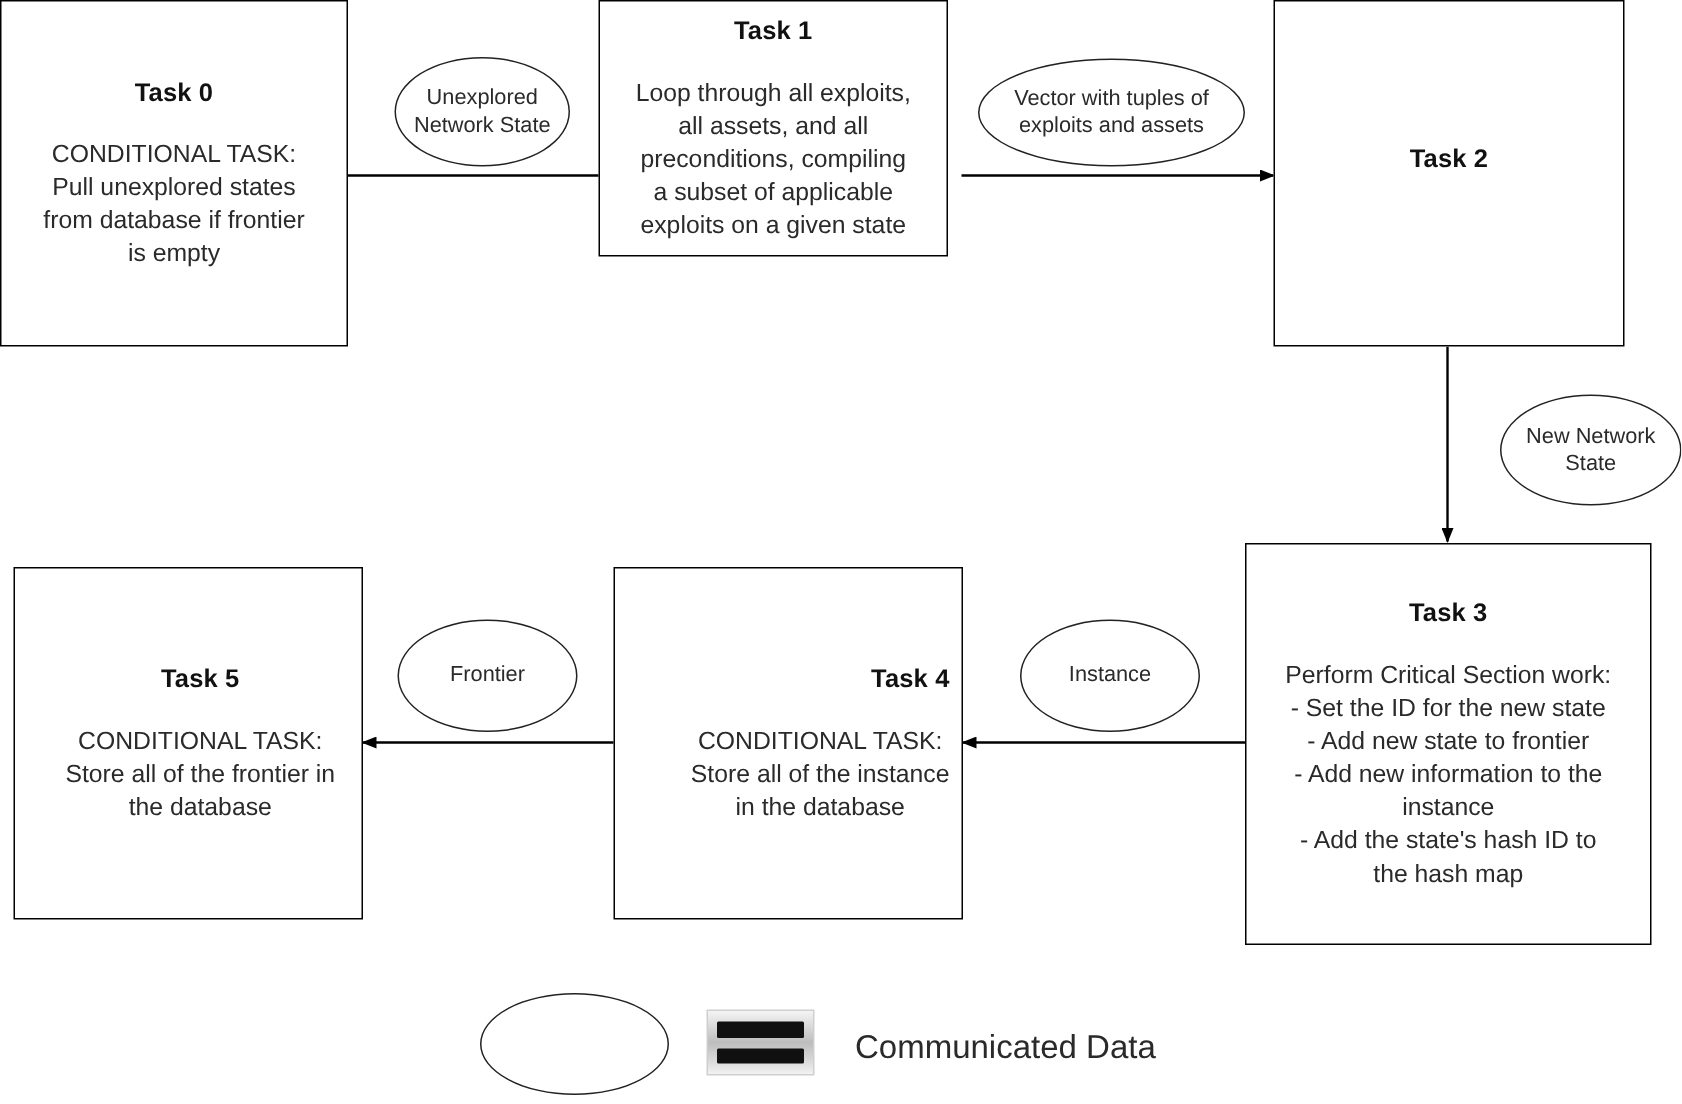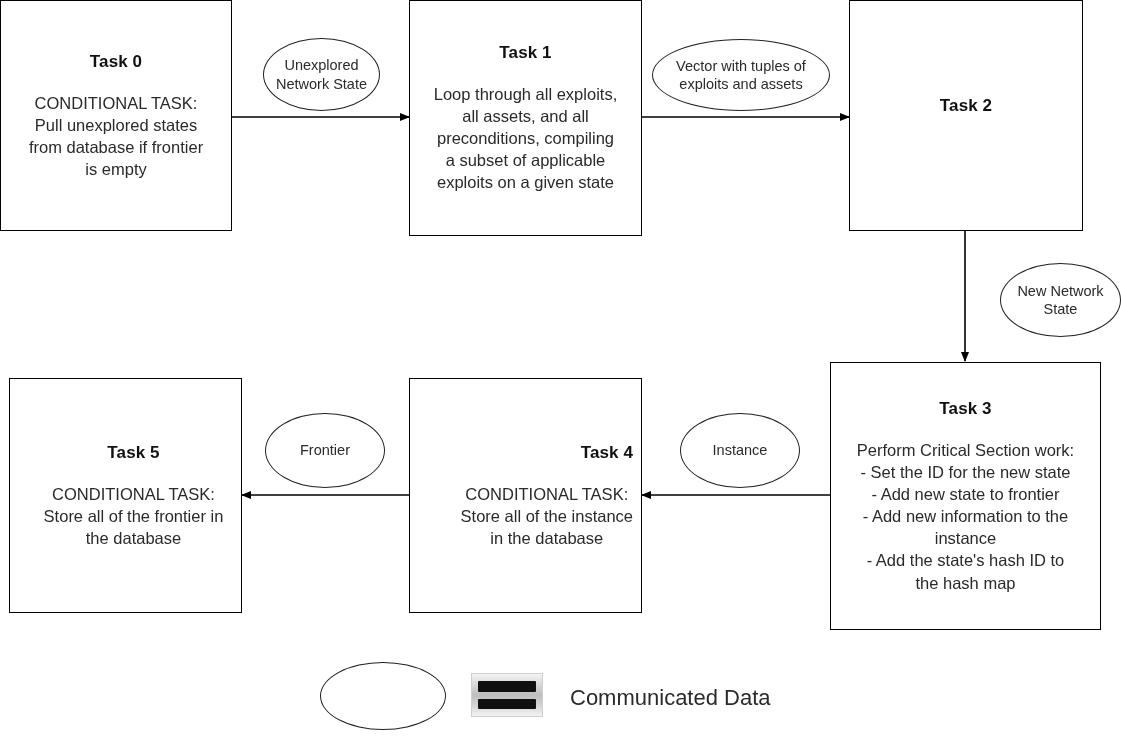--- a/index.html
+++ b/index.html
@@ -131,21 +131,21 @@
   </svg>
 
   <div class="task-box" style="left:0px; top:0px; width:232px; height:231px;">
     <div class="task-title">Task 0</div>
     <div class="task-body">CONDITIONAL TASK:
 Pull unexplored states
 from database if frontier
 is empty</div>
   </div>
 
-  <div class="task-box" style="left:409px; top:0px; width:233px; height:236px;">
+  <div class="task-box" style="left:399px; top:0px; width:233px; height:171px;">
     <div class="task-title">Task 1</div>
     <div class="task-body">Loop through all exploits,
 all assets, and all
 preconditions, compiling
 a subset of applicable
 exploits on a given state</div>
   </div>
 
   <div class="task-box" style="left:849px; top:0px; width:234px; height:231px;gap:20px;">
     <div class="task-title">Task 2</div>

